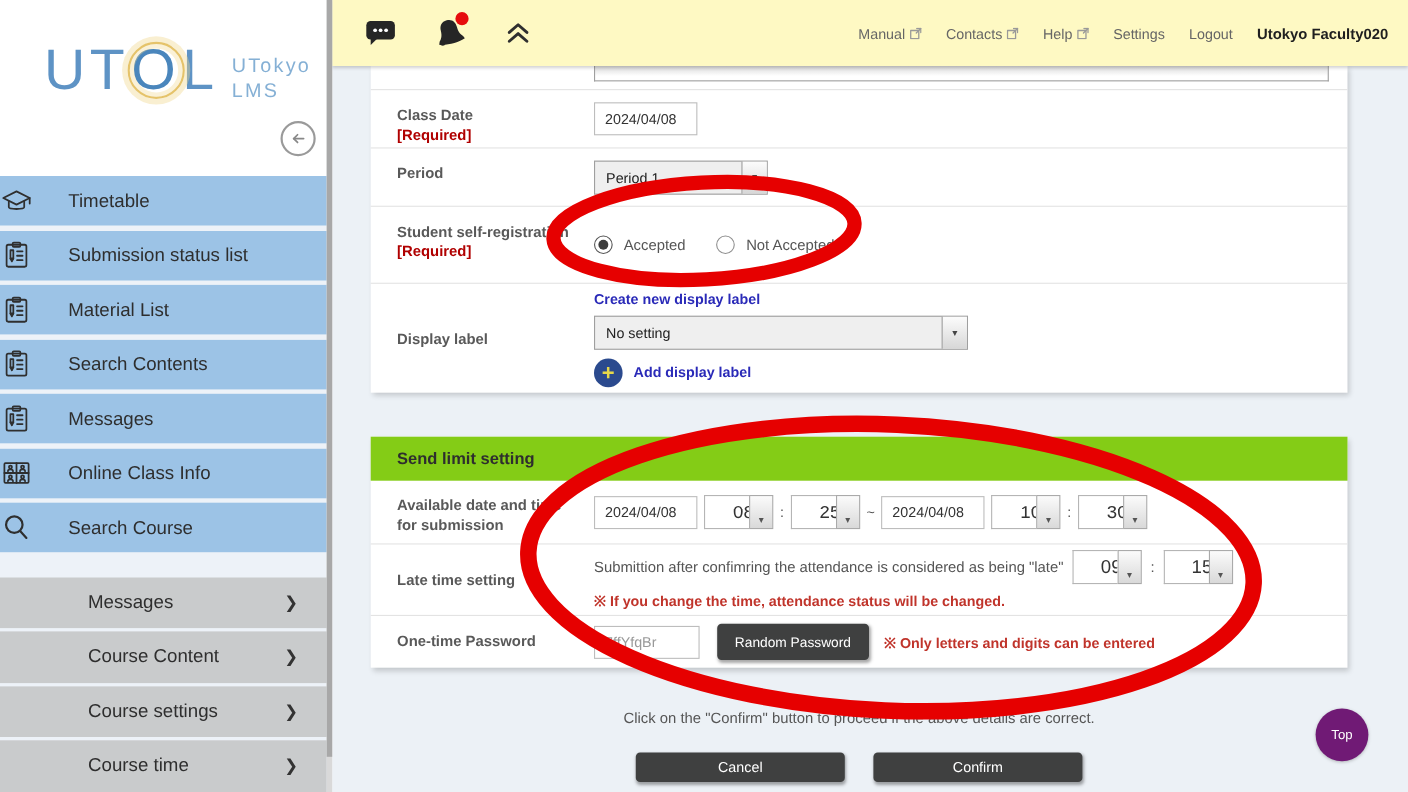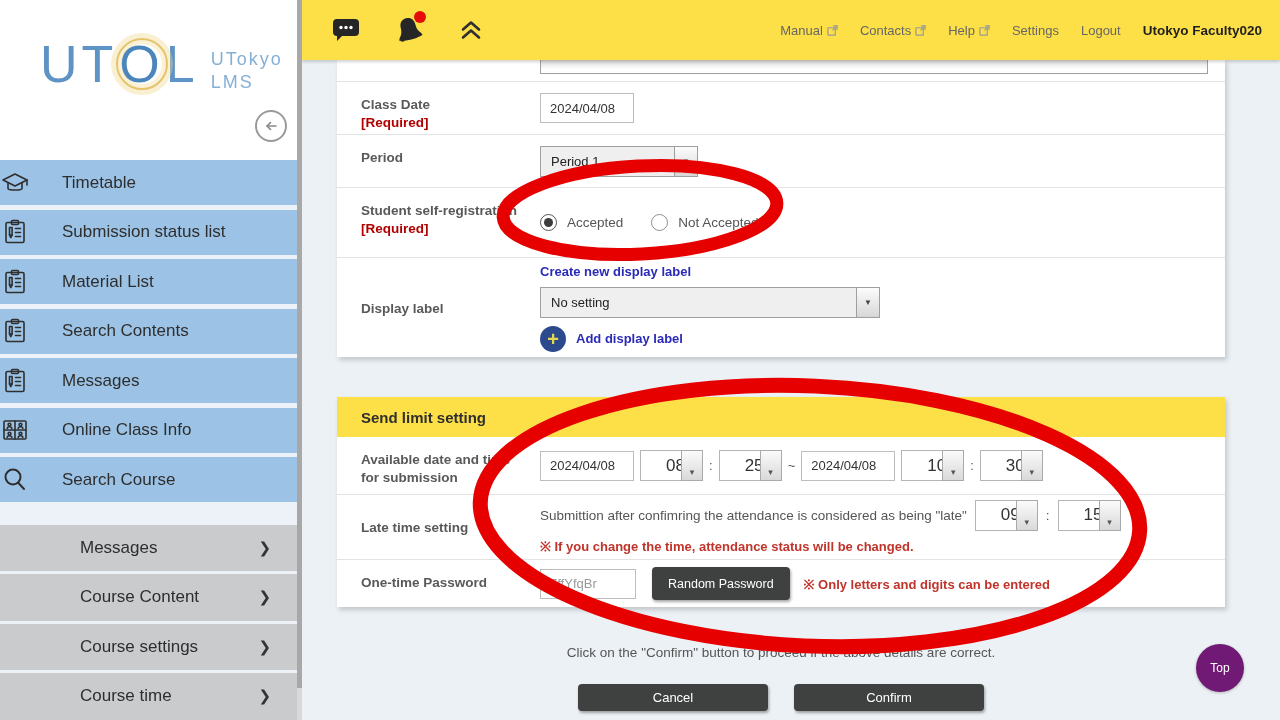--- a/index.html
+++ b/index.html
@@ -18,21 +18,21 @@
   .nav-list { list-style:none; }
   .nav-item { height:45px; margin-bottom:4.5px; background:#9cc3e6; display:flex; align-items:center; gap:32px; font-size:17px; color:#2e2e2e; cursor:pointer; }
   .nav-icon { width:30px; display:flex; justify-content:center; }
   .nav-gap { height:18px; }
   .subnav-item { height:46.5px; margin-bottom:3px; background:#c9cbcc; display:flex; align-items:center; padding:0 26px 0 80px; font-size:17px; color:#2e2e2e; cursor:pointer; justify-content:space-between; }
   .subnav-chevron { font-size:15px; color:#333; }
   .side-scrollbar { position:absolute; left:297px; top:0; width:5px; height:720px; background:#d9d9d9; z-index:6; }
   .side-thumb { position:absolute; top:0; left:0; width:5px; height:688px; background:#a8a8a8; }
 
   
-  .topbar { position:absolute; left:302px; top:0; right:0; height:60px; background:#fde047; box-shadow:0 2px 3px rgba(0,0,0,.18); z-index:4; display:flex; align-items:center; }
+  .topbar { position:absolute; left:302px; top:0; right:0; height:60px; background:#fef9c3; box-shadow:0 2px 3px rgba(0,0,0,.18); z-index:4; display:flex; align-items:center; }
   .topbar-icons { display:flex; align-items:center; gap:34px; padding-left:30px; }
   .icon-btn { position:relative; cursor:pointer; display:flex; align-items:center; }
   .bell-dot { position:absolute; right:-2px; top:-4px; width:12px; height:12px; border-radius:50%; background:#e60c0c; }
   .topbar-links { position:absolute; right:18px; display:flex; align-items:center; gap:22px; font-size:13px; color:#666; }
   .tb-link { display:flex; align-items:center; gap:4px; cursor:pointer; color:#666; text-decoration:none; }
   .tb-user { font-weight:bold; color:#1f1f1f; font-size:13.5px; }
 
   
   .main { position:absolute; left:302px; top:60px; right:0; bottom:0; background:#ecf1f6; z-index:1; }
   .card { position:absolute; left:35px; width:888px; background:#fff; box-shadow:2px 3px 5px rgba(0,0,0,.18); }
@@ -66,21 +66,21 @@
   .radio { width:17px; height:17px; border-radius:50%; border:1px solid #8f8f8f; background:#fff; position:relative; display:inline-block; cursor:pointer; }
   .radio.checked { border-color:#555; }
   .radio.checked::after { content:''; position:absolute; left:3px; top:3px; right:3px; bottom:3px; border-radius:50%; background:#3c3c3c; }
   .radio-label { margin-right:18px; }
 
   .display-col { display:flex; flex-direction:column; justify-content:center; gap:8px; }
   .blue-link { color:#2a2ab8; font-weight:bold; font-size:13px; text-decoration:none; cursor:pointer; }
   .add-row { display:flex; align-items:center; gap:10px; }
   .plus-icon { width:26px; height:26px; border-radius:50%; background:#2b4a8e; color:#e6d84a; display:flex; align-items:center; justify-content:center; font-size:20px; font-weight:bold; line-height:1; cursor:pointer; }
 
-  .card2-header { height:40px; background:#fde047; display:flex; align-items:center; padding-left:24px; font-size:15px; font-weight:bold; color:#2e2e2e; }
+  .card2-header { height:40px; background:#84cc16; display:flex; align-items:center; padding-left:24px; font-size:15px; font-weight:bold; color:#2e2e2e; }
   .row-available { height:57px; }
   .row-late { height:65px; }
   .row-password { height:48px; border-top:1px solid #e3e3e3; }
 
   .dt-group { display:flex; align-items:center; gap:6px; font-size:13px; color:#555; }
   .spin { display:inline-flex; }
   .spin input { width:41px; height:31px; border:1px solid #b5b5b5; border-right:none; font-size:17px; color:#333; padding:0 0 0 25px; font-family:"Liberation Sans", sans-serif; }
   .spin .sp-arrow { width:22px; height:31px; border:1px solid #aaa; background:linear-gradient(#fbfbfb,#d9d9d9); display:flex; align-items:flex-end; justify-content:center; padding-bottom:3px; font-size:9px; color:#555; cursor:pointer; }
 
   .late-col { display:flex; flex-direction:column; justify-content:center; gap:6px; }

